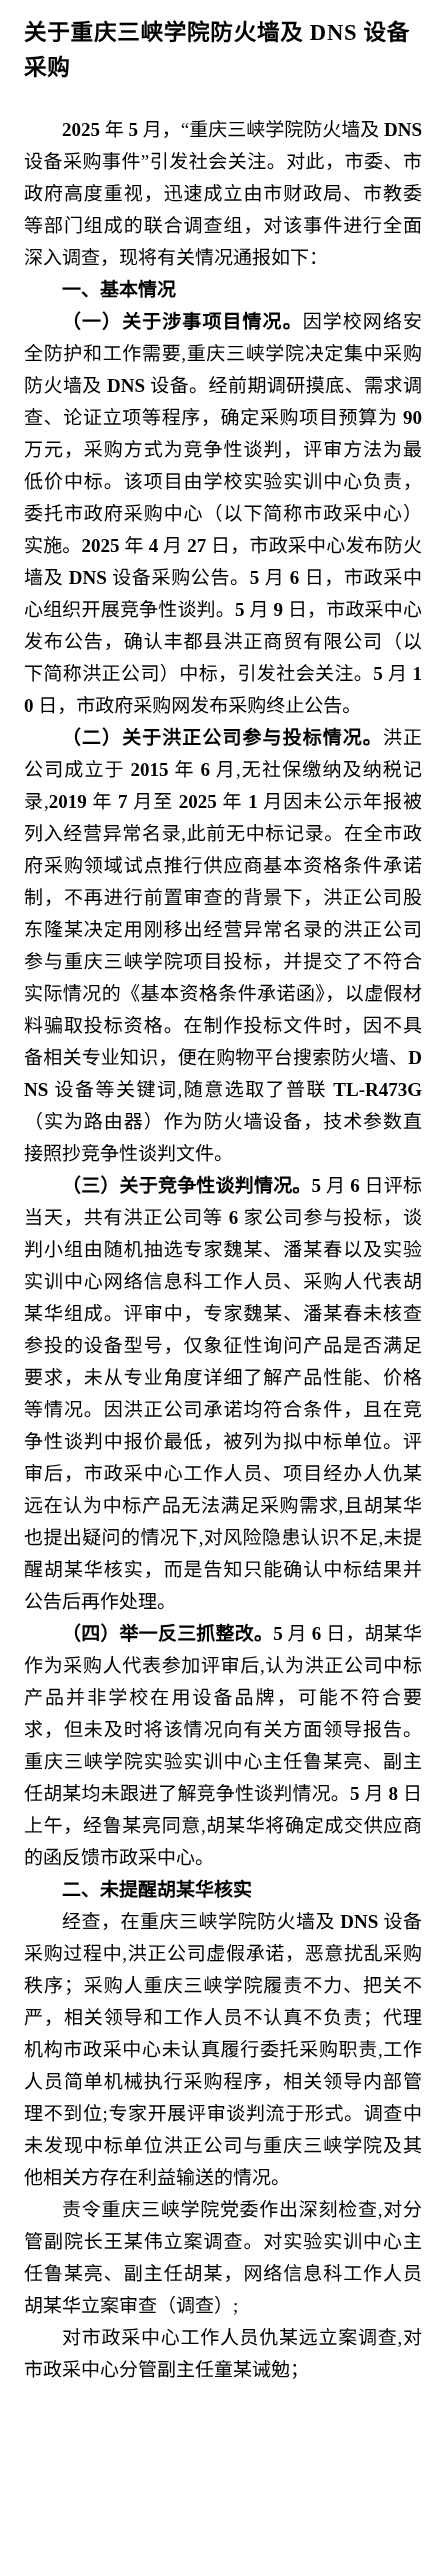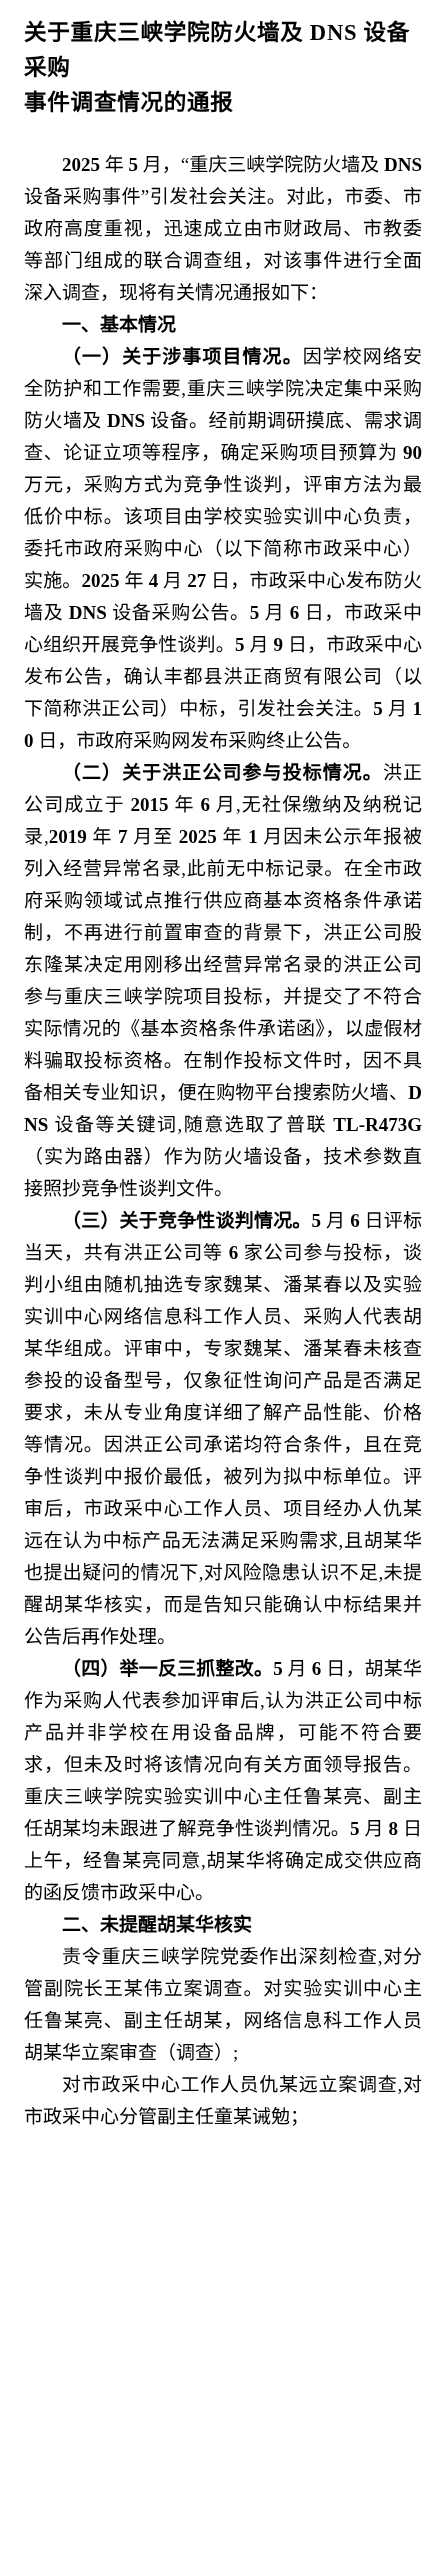--- a/index.html
+++ b/index.html
@@ -51,27 +51,27 @@
     font-family: "Liberation Serif", "DejaVu Serif", serif;
     margin-top: 20px;
   }
 </style>
 </head>
 <body>
 
 <div class="page">
   <div class="title-block">
     <div class="title-line">关于重庆三峡学院防火墙及 DNS 设备采购</div>
-    <div class="title-line">事件调查情况的通报</div>
   </div>
   <div class="body-block">
       <p class="para p-body"><span class="num">2025</span> 年 <span class="num">5</span> 月，“重庆三峡学院防火墙及 <span class="num">DNS</span> 设备采购事件”引发社会关注。对此，市委、市政府高度重视，迅速成立由市财政局、市教委等部门组成的联合调查组，对该事件进行全面深入调查，现将有关情况通报如下：</p>
       <p class="para p-h1">一、基本情况</p>
       <p class="para p-body"><span class="lead">（一）关于涉事项目情况。</span>因学校网络安全防护和工作需要,重庆三峡学院决定集中采购防火墙及 <span class="num">DNS</span> 设备。经前期调研摸底、需求调查、论证立项等程序，确定采购项目预算为 <span class="num">90</span> 万元，采购方式为竞争性谈判，评审方法为最低价中标。该项目由学校实验实训中心负责，委托市政府采购中心（以下简称市政采中心）实施。<span class="num">2025</span> 年 <span class="num">4</span> 月 <span class="num">27</span> 日，市政采中心发布防火墙及 <span class="num">DNS</span> 设备采购公告。<span class="num">5</span> 月 <span class="num">6</span> 日，市政采中心组织开展竞争性谈判。<span class="num">5</span> 月 <span class="num">9</span> 日，市政采中心发布公告，确认丰都县洪正商贸有限公司（以下简称洪正公司）中标，引发社会关注。<span class="num">5</span> 月 <span class="num">10</span> 日，市政府采购网发布采购终止公告。</p>
       <p class="para p-body"><span class="lead">（二）关于洪正公司参与投标情况。</span>洪正公司成立于 <span class="num">2015</span> 年 <span class="num">6</span> 月,无社保缴纳及纳税记录,<span class="num">2019</span> 年 <span class="num">7</span> 月至 <span class="num">2025</span> 年 <span class="num">1</span> 月因未公示年报被列入经营异常名录,此前无中标记录。在全市政府采购领域试点推行供应商基本资格条件承诺制，不再进行前置审查的背景下，洪正公司股东隆某决定用刚移出经营异常名录的洪正公司参与重庆三峡学院项目投标，并提交了不符合实际情况的《基本资格条件承诺函》，以虚假材料骗取投标资格。在制作投标文件时，因不具备相关专业知识，便在购物平台搜索防火墙、<span class="num">DNS</span> 设备等关键词,随意选取了普联 <span class="num">TL-R473G</span>（实为路由器）作为防火墙设备，技术参数直接照抄竞争性谈判文件。</p>
       <p class="para p-body"><span class="lead">（三）关于竞争性谈判情况。</span><span class="num">5</span> 月 <span class="num">6</span> 日评标当天，共有洪正公司等 <span class="num">6</span> 家公司参与投标，谈判小组由随机抽选专家魏某、潘某春以及实验实训中心网络信息科工作人员、采购人代表胡某华组成。评审中，专家魏某、潘某春未核查参投的设备型号，仅象征性询问产品是否满足要求，未从专业角度详细了解产品性能、价格等情况。因洪正公司承诺均符合条件，且在竞争性谈判中报价最低，被列为拟中标单位。评审后，市政采中心工作人员、项目经办人仇某远在认为中标产品无法满足采购需求,且胡某华也提出疑问的情况下,对风险隐患认识不足,未提醒胡某华核实，而是告知只能确认中标结果并公告后再作处理。</p>
       <p class="para p-body"><span class="lead">（四）举一反三抓整改。</span><span class="num">5</span> 月 <span class="num">6</span> 日，胡某华作为采购人代表参加评审后,认为洪正公司中标产品并非学校在用设备品牌，可能不符合要求，但未及时将该情况向有关方面领导报告。重庆三峡学院实验实训中心主任鲁某亮、副主任胡某均未跟进了解竞争性谈判情况。<span class="num">5</span> 月 <span class="num">8</span> 日上午，经鲁某亮同意,胡某华将确定成交供应商的函反馈市政采中心。</p>
       <p class="para p-h1">二、未提醒胡某华核实</p>
+      <p class="para p-body">经查，在重庆三峡学院防火墙及 <span class="num">DNS</span> 设备采购过程中,洪正公司虚假承诺，恶意扰乱采购秩序；采购人重庆三峡学院履责不力、把关不严，相关领导和工作人员不认真不负责；代理机构市政采中心未认真履行委托采购职责,工作人员简单机械执行采购程序，相关领导内部管理不到位;专家开展评审谈判流于形式。调查中未发现中标单位洪正公司与重庆三峡学院及其他相关方存在利益输送的情况。</p>
       <p class="para p-body">责令重庆三峡学院党委作出深刻检查,对分管副院长王某伟立案调查。对实验实训中心主任鲁某亮、副主任胡某，网络信息科工作人员胡某华立案审查（调查）;</p>
       <p class="para p-body">对市政采中心工作人员仇某远立案调查,对市政采中心分管副主任童某诫勉；</p>
     </div>
 </div>
 
 
 </body></html>

